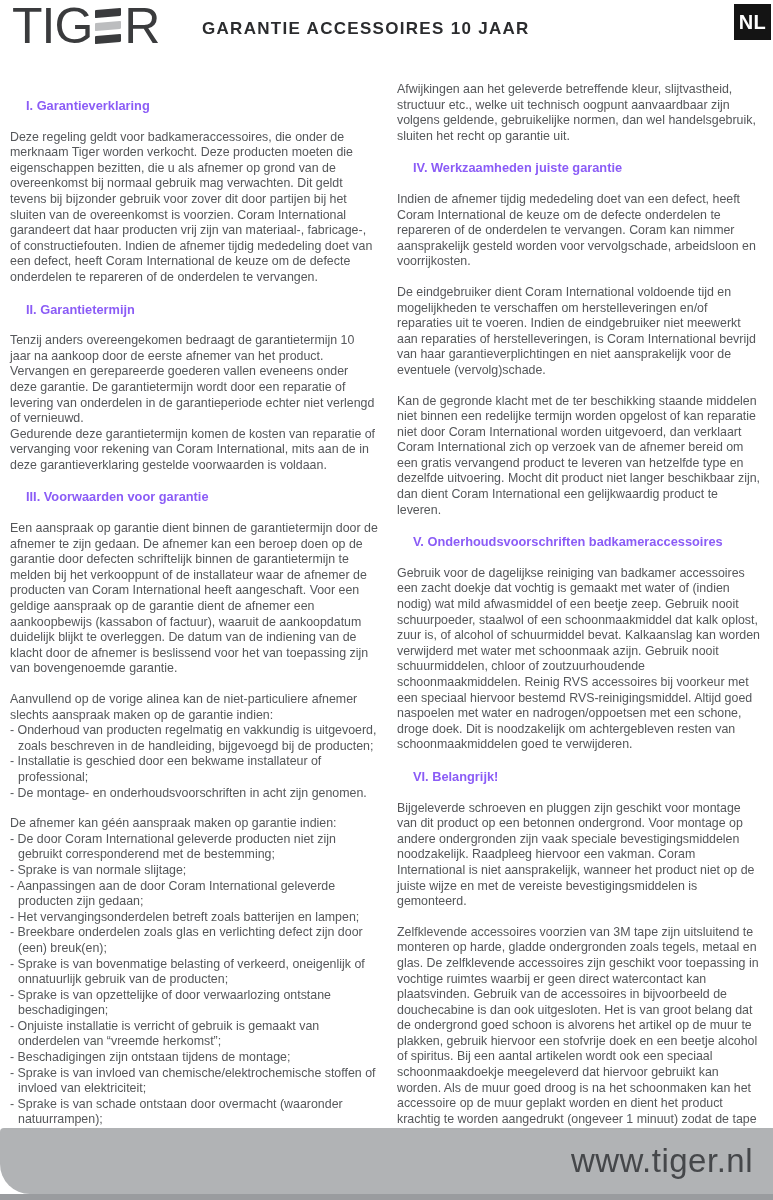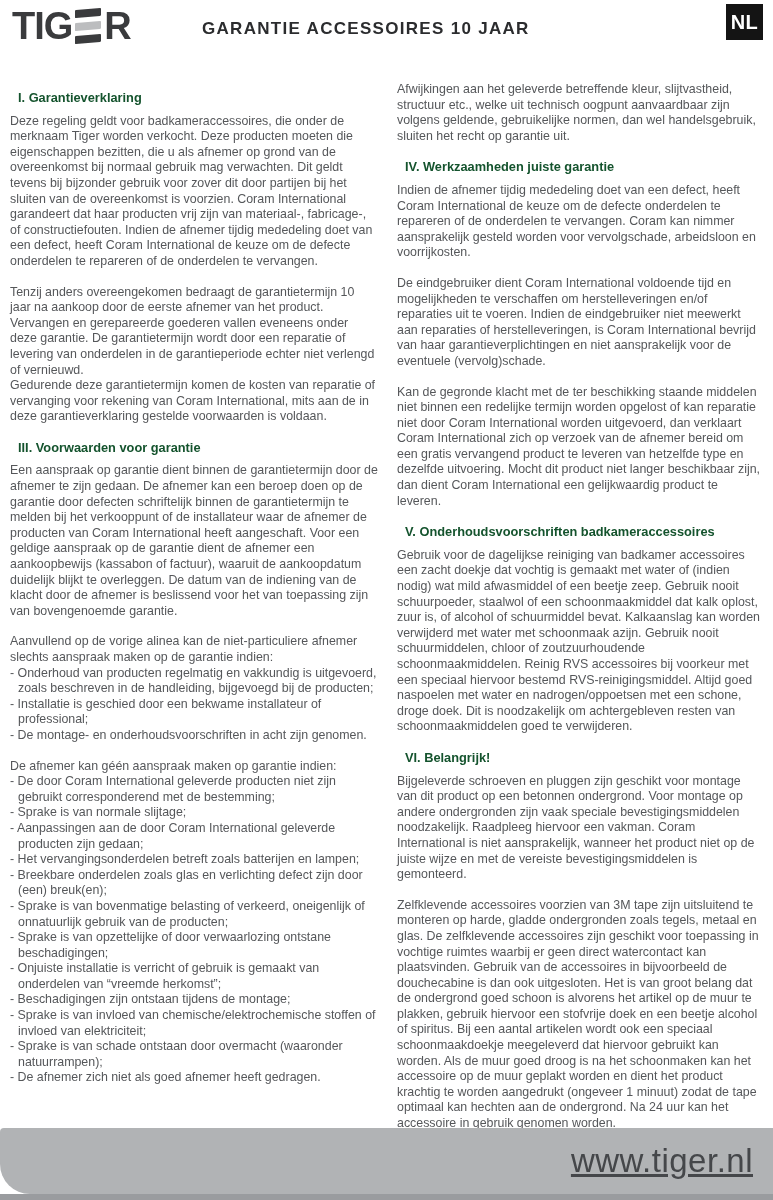--- a/index.html
+++ b/index.html
@@ -8,62 +8,62 @@
     width:773px;height:1200px;
     background:#ffffff;
     font-family:"Liberation Sans", sans-serif;
     overflow:hidden;
     margin:0 auto;
   }
   
   .header{position:absolute;top:0;left:0;right:0;height:78px;}
   .logo{position:absolute;left:12px;top:4px;display:flex;align-items:center;height:44px;}
   .logo-txt{
-    font-size:38px;font-weight:700;color:#3a3b3d;letter-spacing:-1px;line-height:44px;
+    font-size:50px;font-weight:400;color:#3a3b3d;letter-spacing:-1px;line-height:44px;
   }
   .logo-e{display:flex;flex-direction:column;justify-content:center;margin:0 3px;height:40px;}
   .logo-e .bar{width:26px;height:8px;background:#3a3b3d;margin:2.5px 0;transform:skewY(-5deg);border-radius:1px;}
   .logo-e .bar.mid{background:#bcbdbf;}
   .page-title{
     position:absolute;left:202px;top:19px;
     font-size:17px;font-weight:700;color:#2b2c2e;letter-spacing:1.3px;
     white-space:nowrap;
   }
   .country-badge{
-    position:absolute;right:10px;top:4px;width:37px;height:36px;
+    position:absolute;right:2px;top:4px;width:37px;height:36px;
     background:#141414;color:#ffffff;
     display:flex;align-items:center;justify-content:center;
     font-size:20px;font-weight:700;letter-spacing:0.5px;
   }
   
   .col{
     position:absolute;top:82px;
     font-size:12.4px;line-height:15.6px;color:#55575a;
   }
   .col-left{left:10px;width:368px;}
   .col-right{left:397px;width:366px;}
   .block{margin-bottom:15px;}
   .block h3{
-    margin:8px;font-size:12.8px;line-height:15.6px;
-    font-weight:700;color:#14532d;
+    margin:16px;font-size:12.8px;line-height:15.6px;
+    font-weight:700;color:#8b5cf6;
   }
   .block p{margin:0;}
   .block.gapped p{margin-bottom:15px;margin-top:8px;}
   .block.gapped p:last-child{margin-bottom:0;}
   .li{padding-left:8px;text-indent:-8px;}
   
   .footer-bar{
     position:absolute;left:0;right:0;bottom:6px;height:66px;
     background:#b1b3b5;
     border-bottom-left-radius:30px;border-top-left-radius:4px;
     display:flex;align-items:center;justify-content:flex-end;
   }
   .footer-url{
     font-size:33px;color:#45474a;letter-spacing:0.5px;
-    padding-right:20px;font-weight:400;text-decoration:underline;
+    padding-right:20px;font-weight:400;
   }
   .footer-edge{
     position:absolute;left:0;right:0;bottom:0;height:6px;background:#9a9c9f;
   }
 </style>
 </head>
 <body>
 
 <div class="page">
 
@@ -80,20 +80,21 @@
     <div class="page-title">GARANTIE ACCESSOIRES 10 JAAR</div>
     <div class="country-badge">NL</div>
   </div>
 
   <div class="col col-left" id="col-left">
       <section class="block">
         <h3>I. Garantieverklaring</h3>
         <p>Deze regeling geldt voor badkameraccessoires, die onder de merknaam Tiger worden verkocht. Deze producten moeten die eigenschappen bezitten, die u als afnemer op grond van de overeenkomst bij normaal gebruik mag verwachten. Dit geldt tevens bij bijzonder gebruik voor zover dit door partijen bij het sluiten van de overeenkomst is voorzien. Coram International garandeert dat haar producten vrij zijn van materiaal-, fabricage-, of constructiefouten. Indien de afnemer tijdig mededeling doet van een defect, heeft Coram International de keuze om de defecte onderdelen te repareren of de onderdelen te vervangen.</p>
       </section>
       <section class="block">
+        <h3>II. Garantietermijn</h3>
         <p>Tenzij anders overeengekomen bedraagt de garantietermijn 10 jaar na aankoop door de eerste afnemer van het product.</p>
         <p>Vervangen en gerepareerde goederen vallen eveneens onder deze garantie. De garantietermijn wordt door een reparatie of levering van onderdelen in de garantieperiode echter niet verlengd of vernieuwd.</p>
         <p>Gedurende deze garantietermijn komen de kosten van reparatie of vervanging voor rekening van Coram International, mits aan de in deze garantieverklaring gestelde voorwaarden is voldaan.</p>
       </section>
       <section class="block">
         <h3>III. Voorwaarden voor garantie</h3>
         <p>Een aanspraak op garantie dient binnen de garantietermijn door de afnemer te zijn gedaan. De afnemer kan een beroep doen op de garantie door defecten schriftelijk binnen de garantietermijn te melden bij het verkooppunt of de installateur waar de afnemer de producten van Coram International heeft aangeschaft. Voor een geldige aanspraak op de garantie dient de afnemer een aankoopbewijs (kassabon of factuur), waaruit de aankoopdatum duidelijk blijkt te overleggen. De datum van de indiening van de klacht door de afnemer is beslissend voor het van toepassing zijn van bovengenoemde garantie.</p>
       </section>
       <section class="block">
         <p>Aanvullend op de vorige alinea kan de niet-particuliere afnemer slechts aanspraak maken op de garantie indien:</p>

